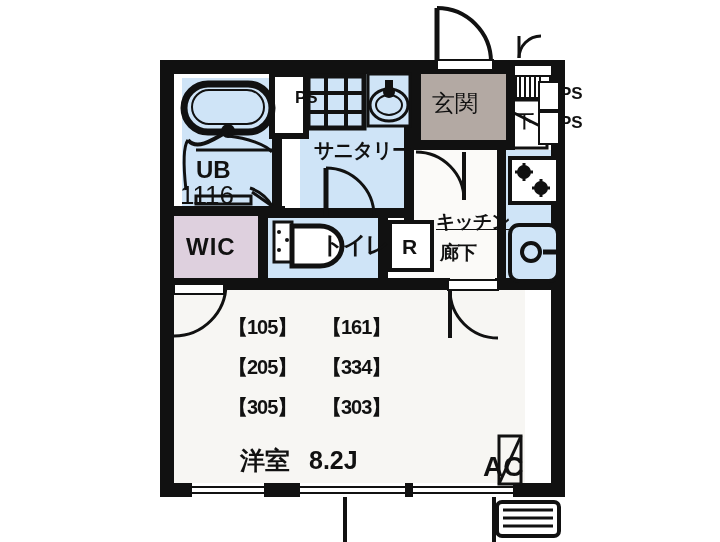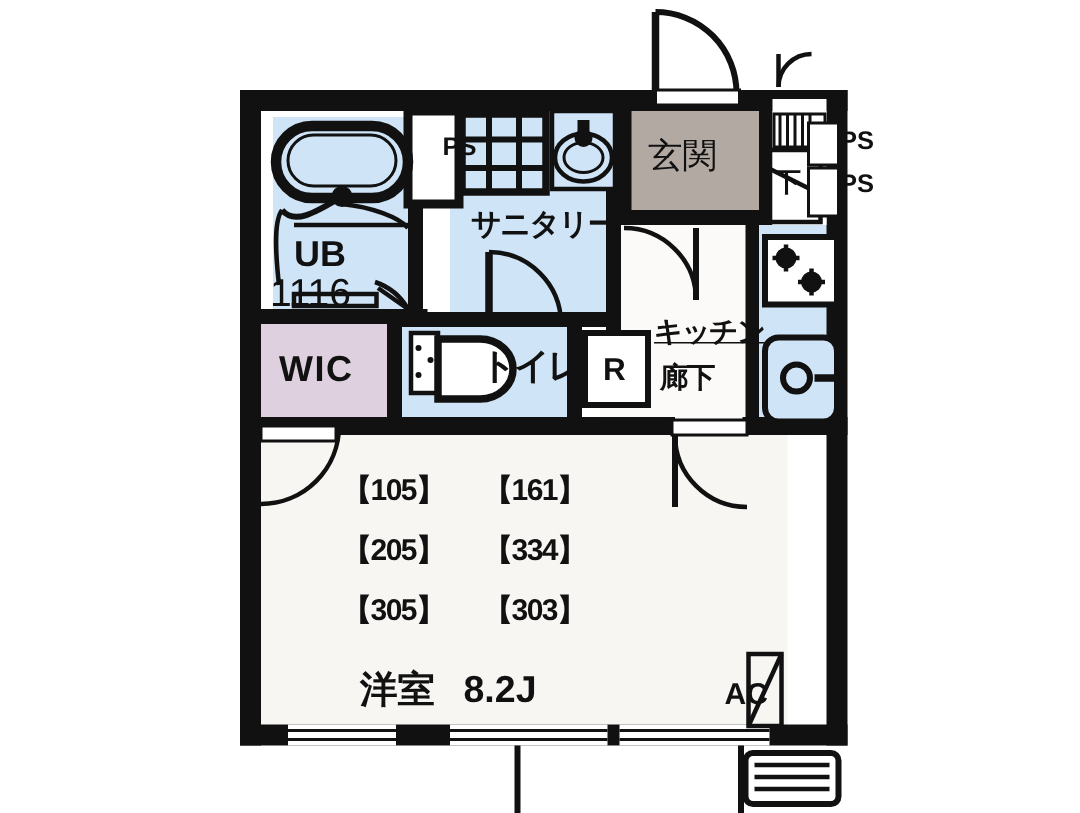--- a/index.html
+++ b/index.html
@@ -40,21 +40,21 @@
   .sanitary-lbl { font-size: 20px; font-weight: 700; letter-spacing: -1px;}
   .ub-lbl { font-size: 24px; font-weight: 700; }
   .ub-num { font-size: 26px; font-weight: 400; }
   .wic-lbl { font-size: 24px; font-weight: 700; letter-spacing: 1px;}
   .toilet-lbl { font-size: 24px; font-weight: 700; letter-spacing: -2px;}
   .genkan-lbl { font-size: 23px; font-weight: 400; }
   .kitchen-lbl { font-size: 19px; font-weight: 700; letter-spacing: -1px;}
   .ps-lbl { font-size: 17px; font-weight: 600; padding-left: 20px; }
   .r-lbl { font-size: 21px; font-weight: 700; }
   .shita-lbl { font-size: 18px; font-weight: 700; }
-  .ac-lbl { font-size: 20px; font-weight: 700; }
+  .ac-lbl { font-size: 28px; font-weight: 700; }
 </style>
 </head>
 <body>
 
 <svg id="plan" viewBox="0 0 720 542">
 
   <rect x="0" y="0" width="720" height="542" fill="#ffffff"></rect>
 
   <rect x="170" y="285" width="355" height="205" fill="#f7f6f3"></rect>
 

